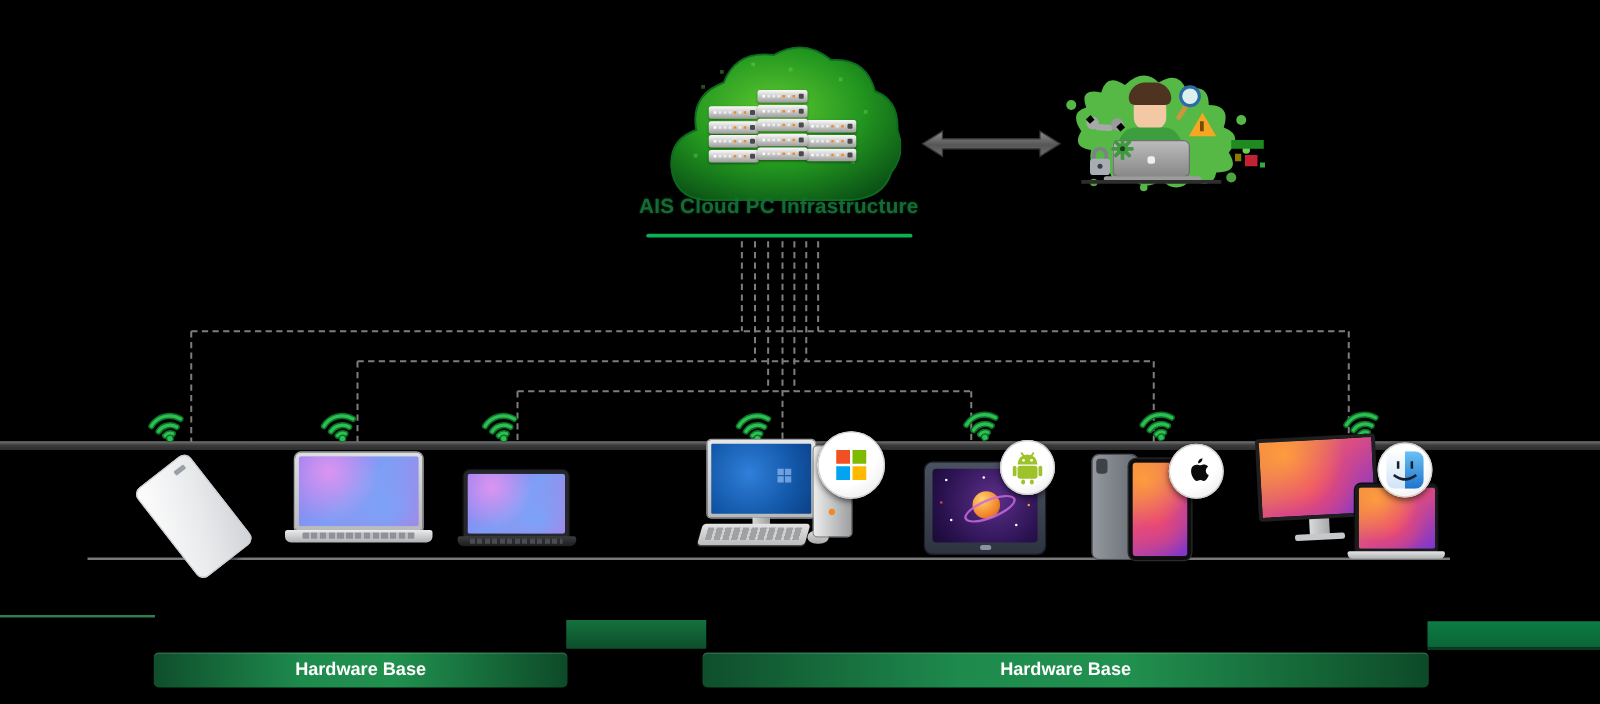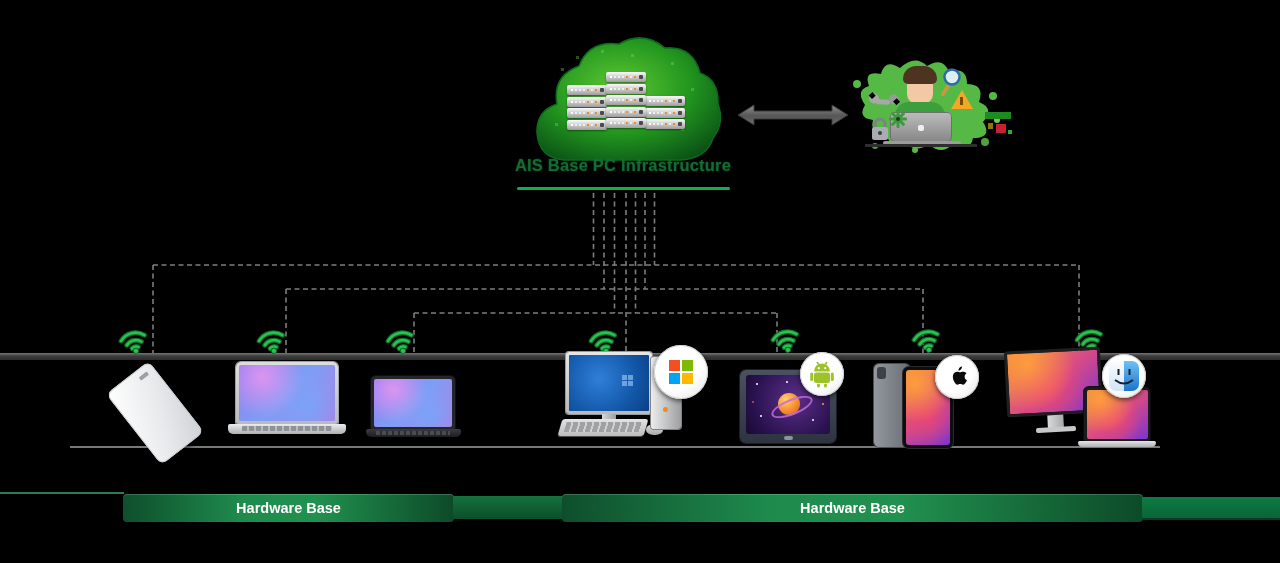--- a/index.html
+++ b/index.html
@@ -72,21 +72,21 @@
 
   
   #tab-scr{position:absolute;left:6px;top:5px;right:6px;bottom:9px;border-radius:3px;overflow:hidden;
       background:radial-gradient(circle at 58% 42%,#5c2f8a,#2a1250 68%,#190a33);}
   .star{position:absolute;width:2px;height:2px;border-radius:50%;background:#fff;}
 
   
   .base-bar{position:absolute;height:28px;border-radius:4px;display:flex;align-items:center;justify-content:center;
       color:#fff;font-weight:bold;font-size:14.5px;
       background:linear-gradient(90deg,#0f4e2c,#1e8b4d 36%,#21914f 58%,#0d4a28);
-      box-shadow:inset 0 1px 0 rgba(255,255,255,.18);}
+      box-shadow:inset 0 1px 0 rgba(255,255,255,.18);margin-top:28px;}
   #bar-connector{left:453px;top:496px;width:112px;height:23px;
       background:linear-gradient(180deg,#15713e,#0c4f2b);}
   #bar-right-strip{left:1142px;top:497px;width:138px;height:21px;
       background:linear-gradient(180deg,#0d7c43,#0a6437);border-bottom:2px solid #083c22;}
   #bar-left-line{left:0;top:492px;width:124px;height:2px;background:#2f7d4e;}
 </style>
 </head>
 <body>
 
 <div id="canvas">
@@ -146,21 +146,21 @@
       </div>
       <div class="srv-stack" style="left: 606px; top: 72px;">
         <div class="srv"></div>
         <div class="srv"></div>
         <div class="srv"></div>
         <div class="srv"></div>
         <div class="srv"></div>
       </div>
     </div>
 
-  <div id="title" class="abs">AIS Base PC Infrastructure</div>
+  <div id="title" class="abs">AIS Cloud PC Infrastructure</div>
   <div id="title-underline" class="abs"></div>
 
   <svg class="abs" style="left:736px;top:103px" width="114" height="24" viewBox="0 0 114 24">
     <defs>
         <linearGradient id="ag" x1="0" y1="0" x2="0" y2="1">
       <stop offset="0%" stop-color="#8f8f8f"></stop>
           <stop offset="55%" stop-color="#565656"></stop>
           <stop offset="100%" stop-color="#6e6e6e"></stop>
     </linearGradient>
       </defs>

